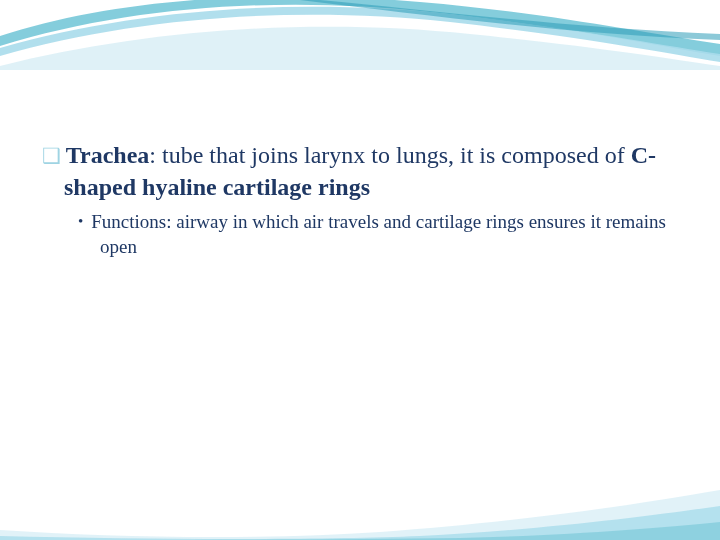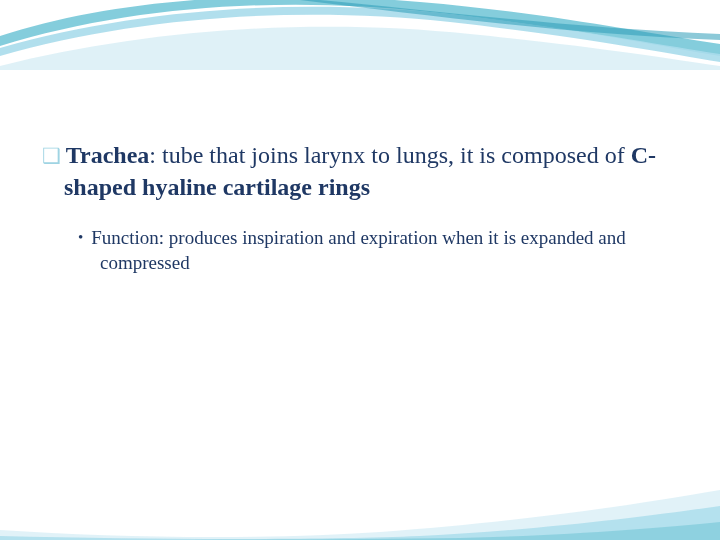--- a/index.html
+++ b/index.html
@@ -110,22 +110,22 @@
     <path d="M720,60 L720,42 C660,48 560,56 460,58 C330,60 150,60 0,60 Z" fill="#6fc4d6" opacity="0.55"></path>
   </svg>
 
 
   <div class="body-block">
 
     <p class="lvl1">
       <span class="bullet">❑</span><span class="strong">Trachea</span><span>: tube that joins larynx to lungs, it is composed of </span><span class="inner-strong">C-shaped hyaline cartilage rings</span>
     </p>
 
+    <p class="lvl2">
+      <span class="bullet2">•</span><span>Functions: airway in which air travels and cartilage rings ensures it remains open</span>
+    </p>
 
     <div class="gap"></div>
 
 
-    <p class="lvl2">
-      <span class="bullet2">•</span><span>Function: produces inspiration and expiration when it is expanded and compressed</span>
-    </p>
 
   </div>
 </div>
 
 </body></html>

